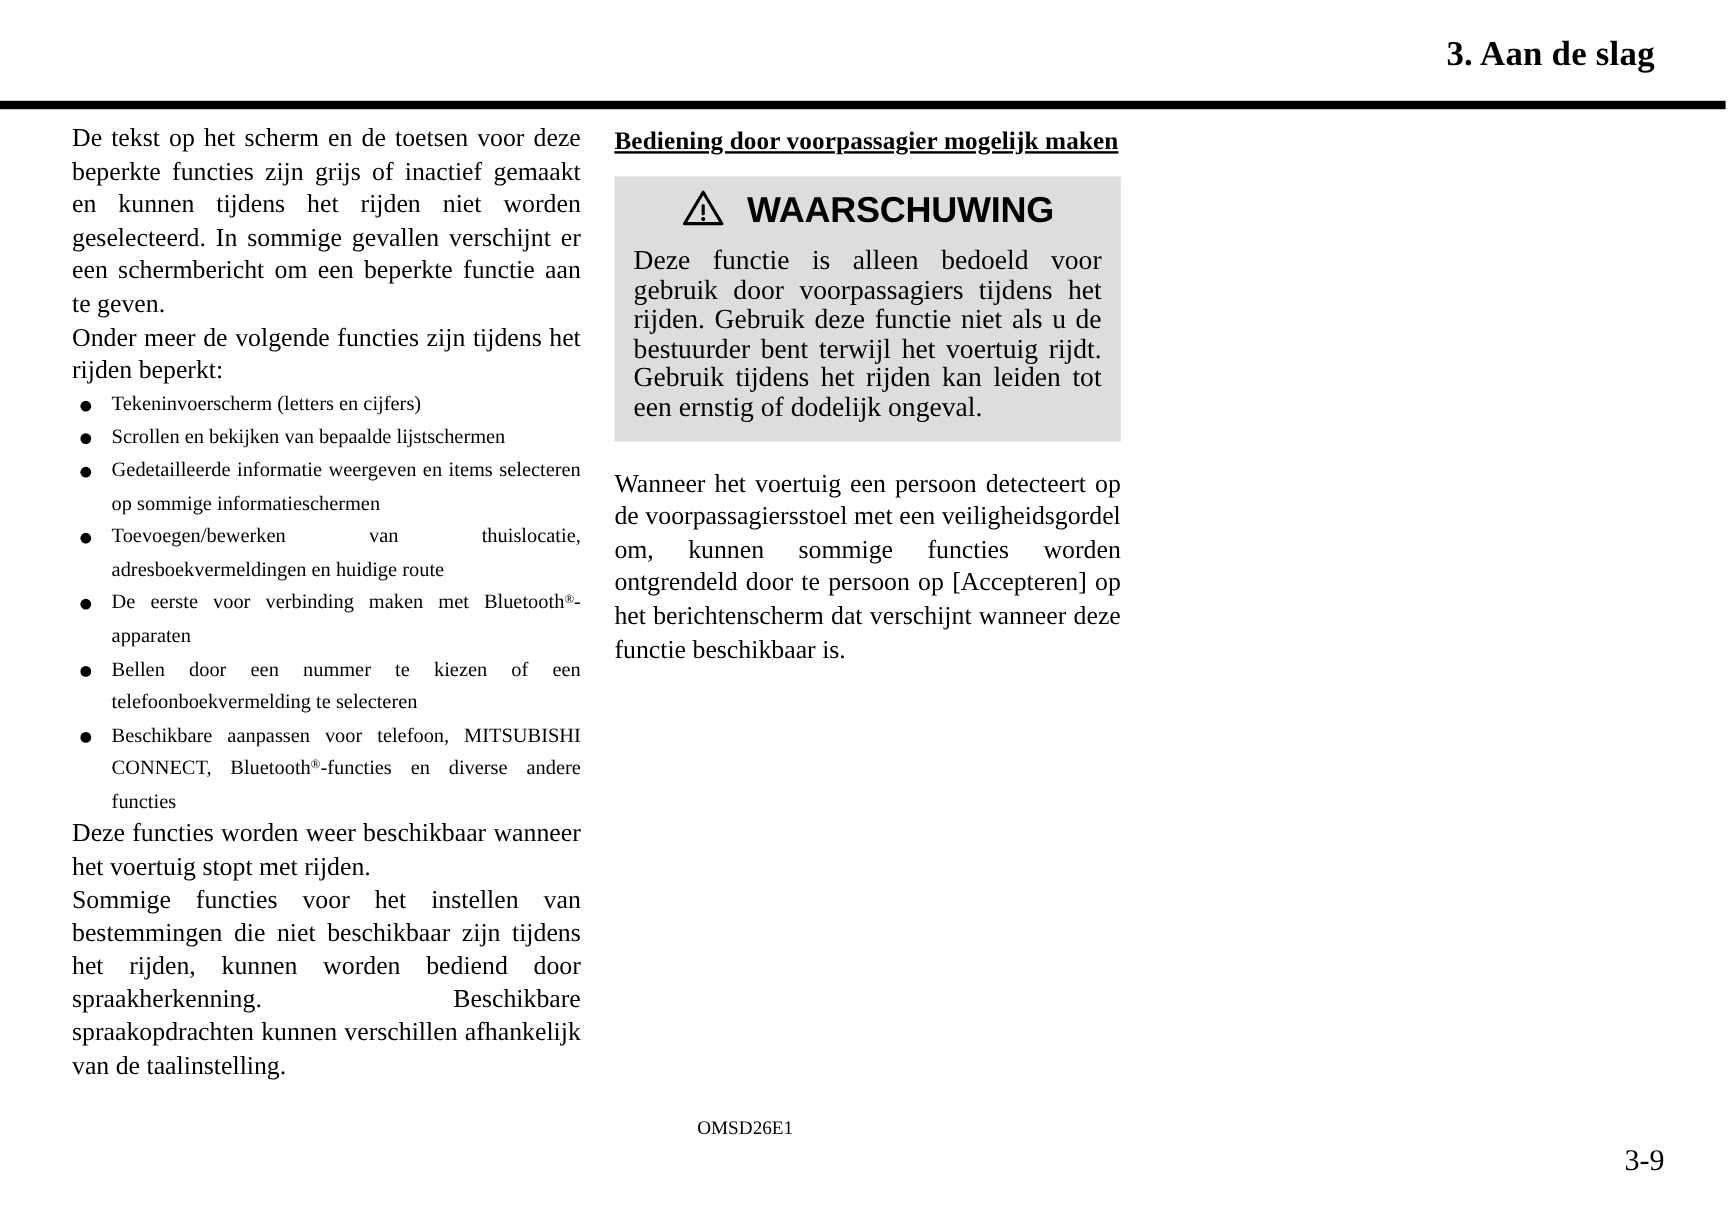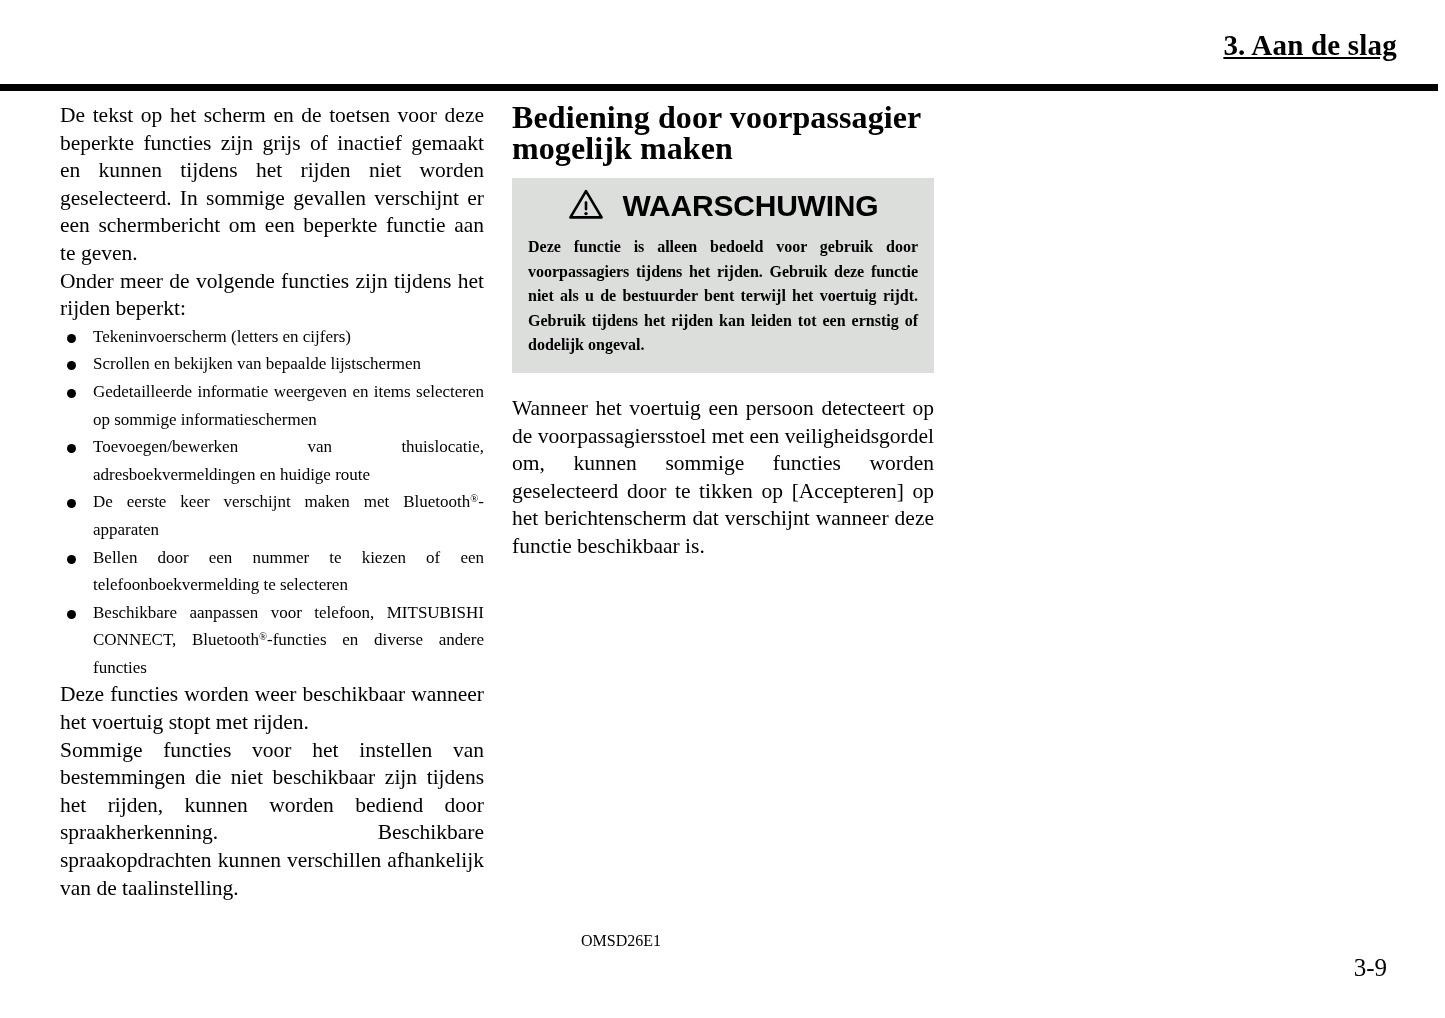--- a/index.html
+++ b/index.html
@@ -17,23 +17,22 @@
   }
 
   
   .page-header {
     position: absolute;
     top: 28px;
     left: 0;
     width: 1445px;
     height: 46px;
     box-sizing: border-box;
-    padding-right: 48px;
+    padding-right: 66px;
     text-align: right;
-    text-decoration: underline;
   }
   .page-header-title {
     font-family: "Liberation Serif", "DejaVu Serif", serif;
     font-weight: bold;
     font-size: 29px;
     letter-spacing: 0.2px;
     line-height: 34px;
     white-space: nowrap;
   }
   .header-rule {
@@ -95,24 +94,25 @@
   .bullet-item > span { display: block; }
   sup.reg {
     font-size: 0.62em;
     vertical-align: 0.45em;
     line-height: 0;
   }
 
   
   .section-heading {
     font-weight: bold;
-    font-size: 32px;
+    font-size: 21px;
     line-height: 31px;
     letter-spacing: 0.1px;
     margin: 0;
+    text-decoration: underline;
   }
 
   
   .warning-box {
     margin-top: 14px;
     background: #dcdedc;
     padding: 10px 16px 15px 16px;
     box-sizing: border-box;
     width: 422px;
   }
@@ -127,22 +127,22 @@
   .warning-title {
     font-family: "Liberation Sans", "DejaVu Sans", sans-serif;
     font-weight: bold;
     font-size: 30px;
     line-height: 34px;
     letter-spacing: -0.2px;
     white-space: nowrap;
   }
   .warning-text {
     font-family: "Liberation Serif", "DejaVu Serif", serif;
-    font-weight: bold;
-    font-size: 16px;
+    font-weight: normal;
+    font-size: 23px;
     line-height: 24.6px;
     text-align: justify;
     text-justify: inter-word;
     margin: 0;
   }
 
   .after-warning {
     margin-top: 22px;
   }
 
@@ -192,21 +192,21 @@
       <li class="bullet-item">
         <span>Scrollen en bekijken van bepaalde lijstschermen</span>
       </li>
       <li class="bullet-item">
         <span>Gedetailleerde informatie weergeven en items selecteren op sommige informatieschermen</span>
       </li>
       <li class="bullet-item">
         <span>Toevoegen/bewerken van thuislocatie, adresboekvermeldingen en huidige route</span>
       </li>
       <li class="bullet-item">
-        <span><span>De eerste keer verschijnt maken met Bluetooth</span><sup class="reg">®</sup><span>-apparaten</span></span>
+        <span><span>De eerste voor verbinding maken met Bluetooth</span><sup class="reg">®</sup><span>-apparaten</span></span>
       </li>
       <li class="bullet-item">
         <span>Bellen door een nummer te kiezen of een telefoonboekvermelding te selecteren</span>
       </li>
       <li class="bullet-item">
         <span><span>Beschikbare aanpassen voor telefoon, MITSUBISHI CONNECT, Bluetooth</span><sup class="reg">®</sup><span>-functies en diverse andere functies</span></span>
       </li>
     </ul>
 
     <p class="body-par">Deze functies worden weer beschikbaar wanneer het voertuig stopt met rijden.</p>
@@ -225,18 +225,18 @@
             <path d="M18 3.2 L33.6 29.4 L2.4 29.4 Z" fill="none" stroke="#000000" stroke-width="2.6" stroke-linejoin="round"></path>
             <rect x="16.7" y="13.2" width="2.6" height="9.2" rx="1.1" fill="#000000"></rect>
             <circle cx="18" cy="25.6" r="1.7" fill="#000000"></circle>
           </svg>
         </span>
         <span class="warning-title">WAARSCHUWING</span>
       </div>
       <p class="warning-text">Deze functie is alleen bedoeld voor gebruik door voorpassagiers tijdens het rijden. Gebruik deze functie niet als u de bestuurder bent terwijl het voertuig rijdt. Gebruik tijdens het rijden kan leiden tot een ernstig of dodelijk ongeval.</p>
     </div>
 
-    <p class="body-par after-warning">Wanneer het voertuig een persoon detecteert op de voorpassagiersstoel met een veiligheidsgordel om, kunnen sommige functies worden geselecteerd door te tikken op [Accepteren] op het berichtenscherm dat verschijnt wanneer deze functie beschikbaar is.</p>
+    <p class="body-par after-warning">Wanneer het voertuig een persoon detecteert op de voorpassagiersstoel met een veiligheidsgordel om, kunnen sommige functies worden ontgrendeld door te persoon op [Accepteren] op het berichtenscherm dat verschijnt wanneer deze functie beschikbaar is.</p>
   </div>
 </div>
 
 <div class="footer-code">OMSD26E1</div>
 <div class="footer-pagenum">3-9</div>
 
 </body></html>

